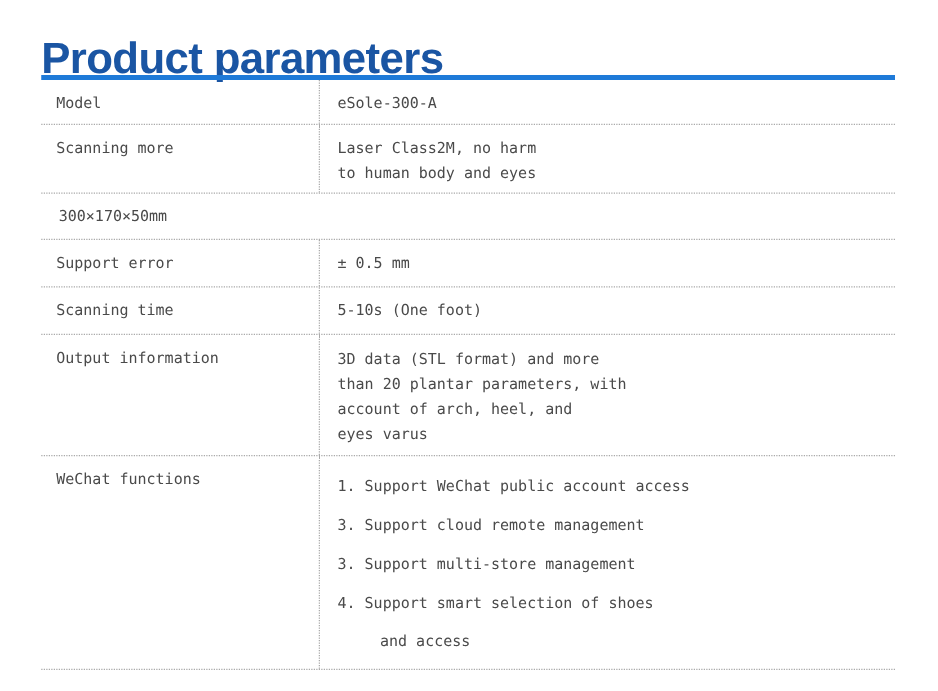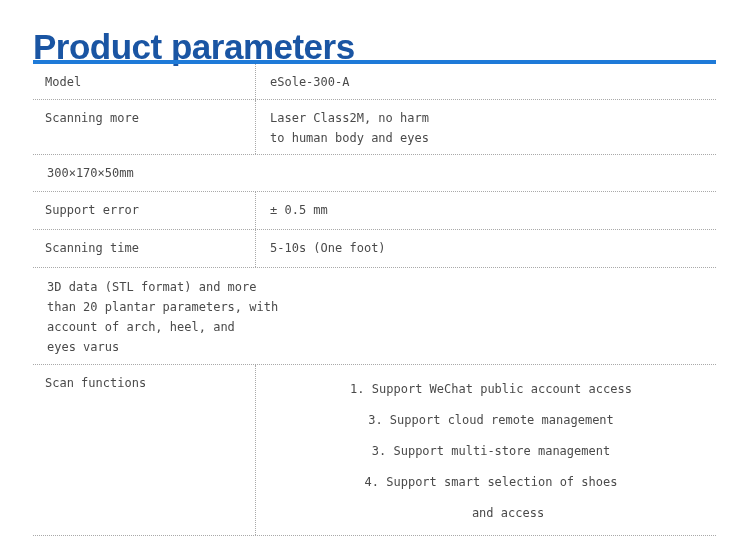--- a/index.html
+++ b/index.html
@@ -62,21 +62,21 @@
   
   .r0 { min-height: 36px; }
   .r1 { min-height: 48px; }
   .r2 { min-height: 37px; }
   .r3 { min-height: 38px; }
   .r4 { min-height: 38px; }
   .r5 { min-height: 97px; }
   .r6 { min-height: 165px; }
   .r5 .cell.value { padding-top: 9px; }
   
-  .row.list .cell.value { padding-top: 9px; text-align: center; }
+  .row.list .cell.value { padding-top: 9px; }
   .row.list .cell.value .line { line-height: 31px; }
   .line.cont { padding-left: 34px; }
 </style>
 </head>
 <body>
 
 <div class="canvas">
   <h1 class="page-title">Product parameters</h1>
 
   <div class="ptable" id="param-table">
@@ -112,30 +112,33 @@
       </div>
       <div class="row r4">
         <div class="cell label">
           <div class="line">Scanning time</div>
         </div>
         <div class="cell value">
           <div class="line">5-10s (One foot)</div>
         </div>
       </div>
       <div class="row r5">
+        <div class="cell label">
+          <div class="line">Output information</div>
+        </div>
         <div class="cell value">
           <div class="line">3D data (STL format) and more</div>
           <div class="line">than 20 plantar parameters, with</div>
           <div class="line">account of arch, heel, and</div>
           <div class="line">eyes varus</div>
         </div>
       </div>
       <div class="row r6 list">
         <div class="cell label">
-          <div class="line">Scan functions</div>
+          <div class="line">WeChat functions</div>
         </div>
         <div class="cell value">
           <div class="line">1. Support WeChat public account access</div>
           <div class="line">3. Support cloud remote management</div>
           <div class="line">3. Support multi-store management</div>
           <div class="line">4. Support smart selection of shoes</div>
           <div class="line cont">and access</div>
         </div>
       </div>
     </div>

